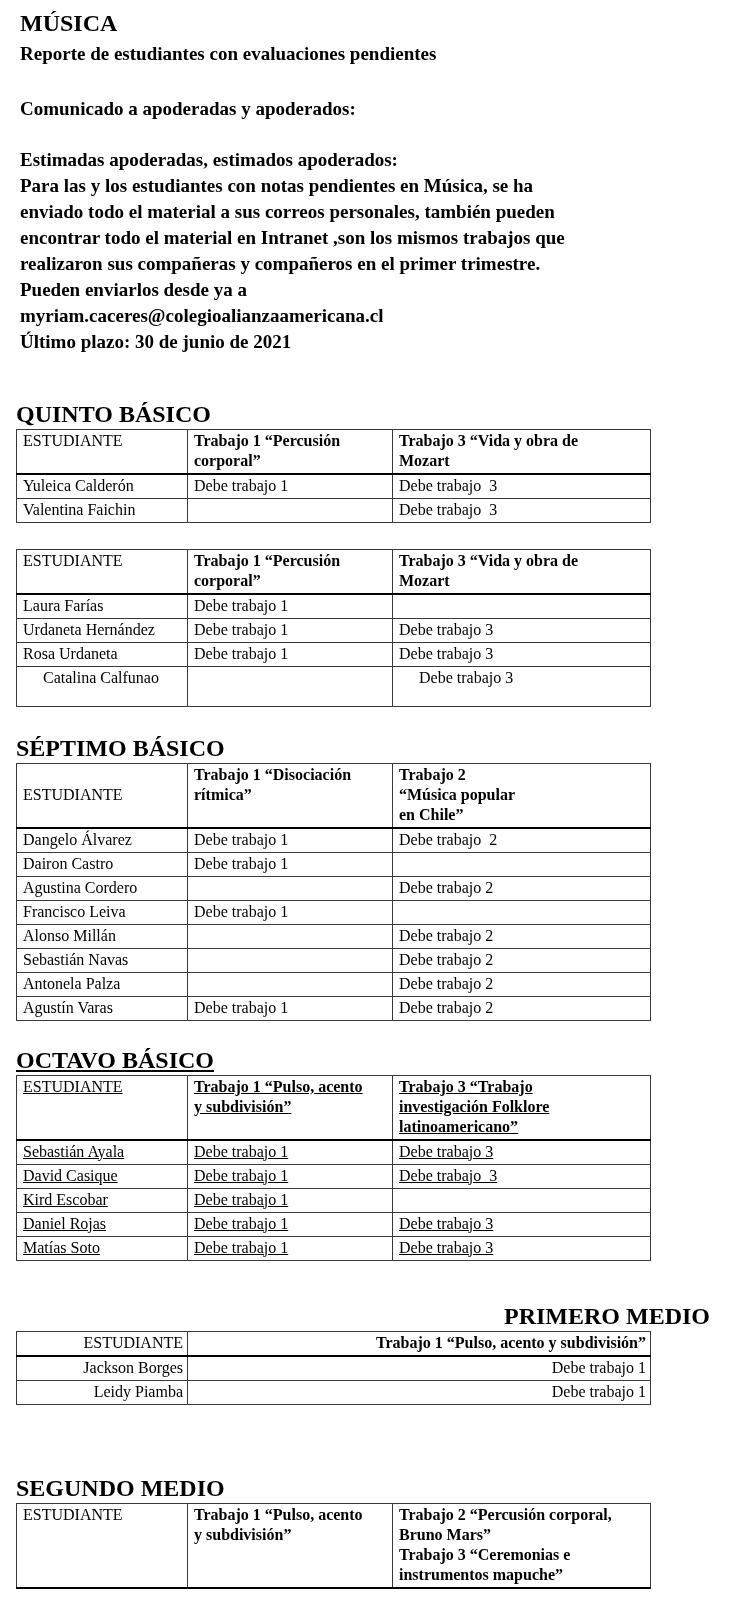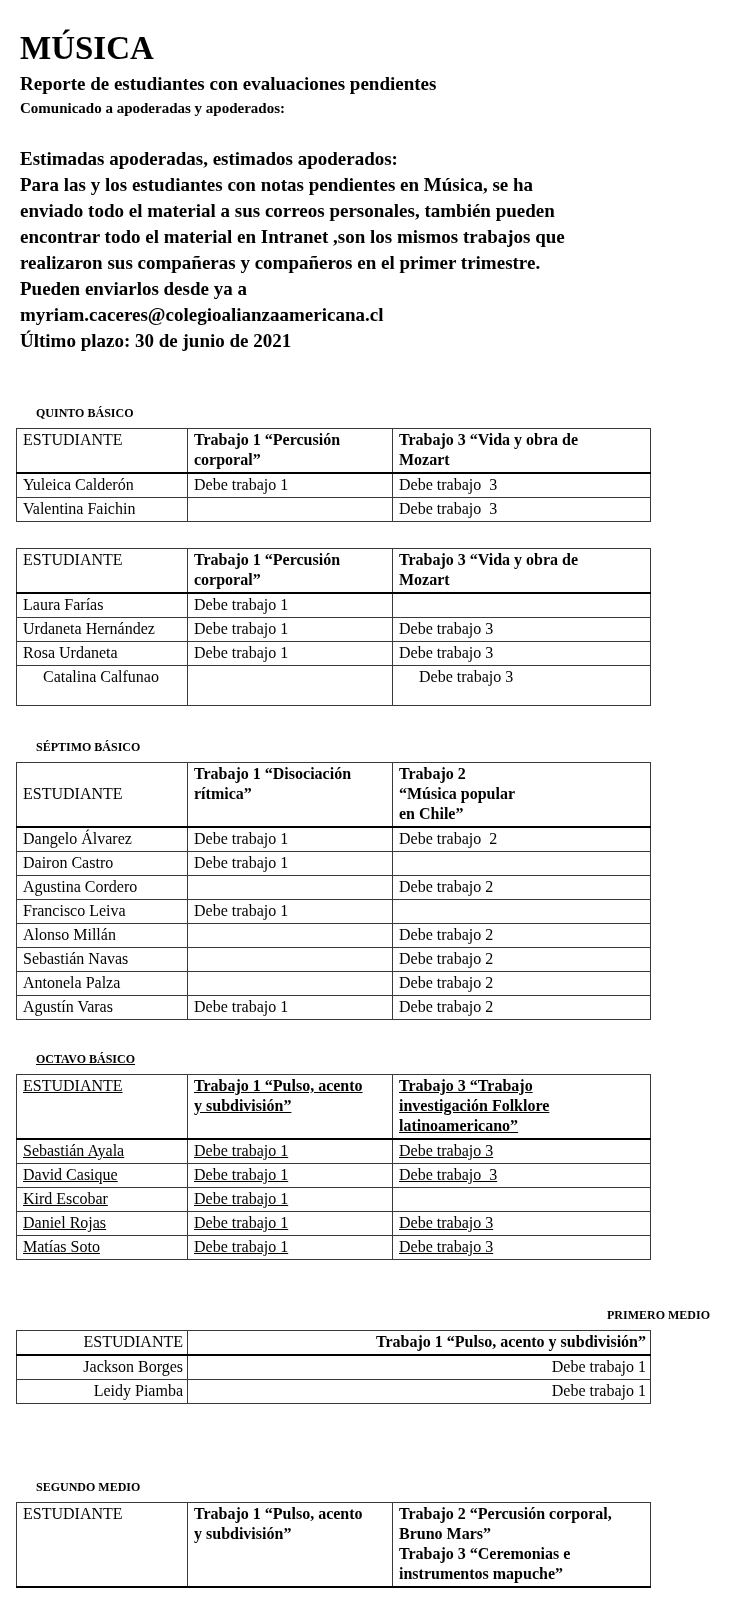--- a/index.html
+++ b/index.html
@@ -4,45 +4,44 @@
 <style>
   html, body { margin: 0; padding: 0; background: #ffffff; }
   body {
     width: 730px; height: 1618px; overflow: hidden;
     font-family: "Liberation Serif", "DejaVu Serif", serif;
     color: #000;
   }
   .content { padding: 10px 20px 0 20px; }
 
   .doc-title {
-    font-size: 33px; font-weight: bold; line-height: 1.15;
+    font-size: 24px; font-weight: bold; line-height: 1.15;
     letter-spacing: 0px;
-    margin-top: 20px;
   }
   .doc-subtitle {
     font-size: 19px; font-weight: bold; margin-top: 4px; line-height: 24px;
   }
   .communique {
-    font-size: 15px; font-weight: bold; line-height: 24px;
+    font-size: 19px; font-weight: bold; margin-top: 31px; line-height: 24px;
   }
   .paragraph {
     font-size: 19px; font-weight: bold; margin-top: 26px;
     line-height: 26px; white-space: pre-line;
   }
 
   .section { margin-left: -4px; }
   .section:nth-of-type(1) { margin-top: 48px; }
   .section:nth-of-type(2) { margin-top: 26px; }
   .section:nth-of-type(3) { margin-top: 30px; }
   .section:nth-of-type(4) { margin-top: 28px; text-decoration: underline; }
   .section:nth-of-type(5) { margin-top: 44px; text-align: right; }
   .section:nth-of-type(6) { margin-top: 72px; }
 
   .section-heading {
-    font-size: 12px; font-weight: bold; margin: 0 0 4px 20px; line-height: 22px;
+    font-size: 24px; font-weight: bold; margin: 0 0 4px 0; line-height: 22px;
   }
 
   table.grade-table {
     border-collapse: collapse; table-layout: fixed;
     width: 634px; margin-left: 0px;
     border: 1px solid #6b6b6b;
   }
   table.grade-table td {
     border: 1px solid #3a3a3a;
     padding: 1px 4px 2px 6px;

